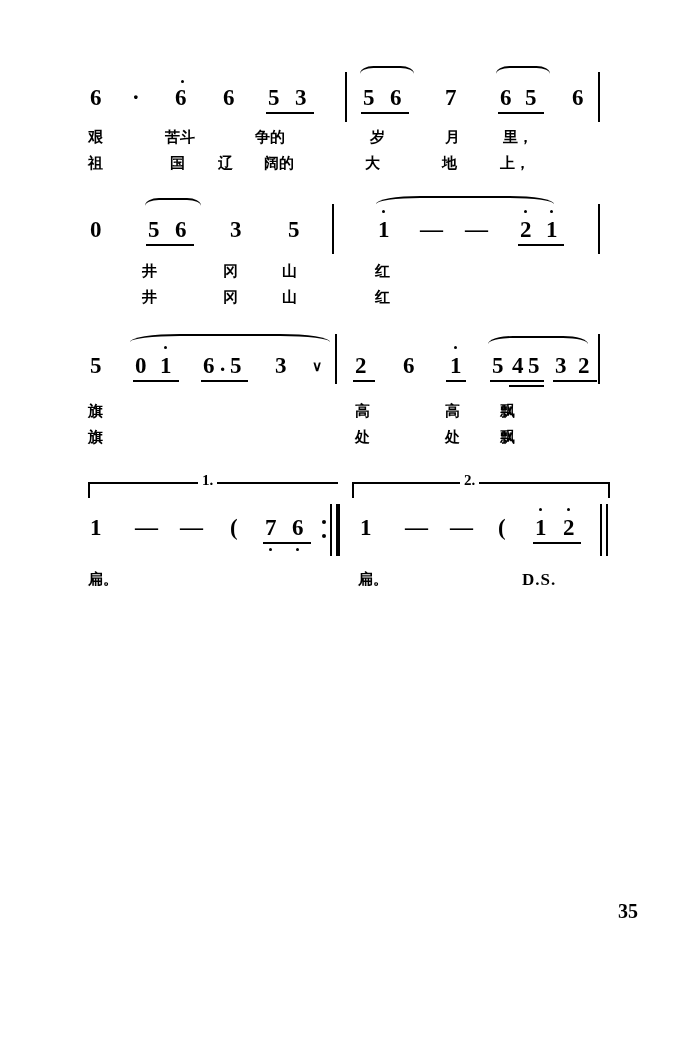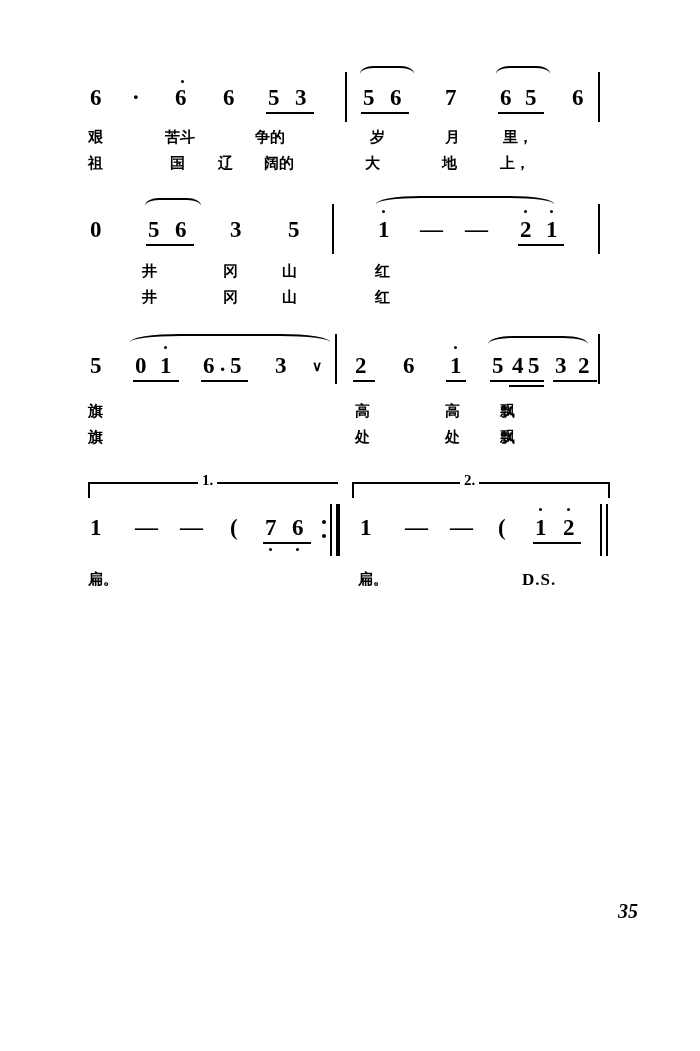--- a/index.html
+++ b/index.html
@@ -137,21 +137,20 @@
     font-weight: bold;
     letter-spacing: 1px;
   }
   .page-number {
     position: absolute;
     right: 62px;
     bottom: 128px;
     font-family: "Liberation Serif", serif;
     font-size: 20px;
     font-weight: bold;
-    font-style: italic;
   }
 </style>
 </head>
 <body>
 
 <div class="page">
 
   <div class="system" style="top:78px;">
     <div class="notes-row">
 

